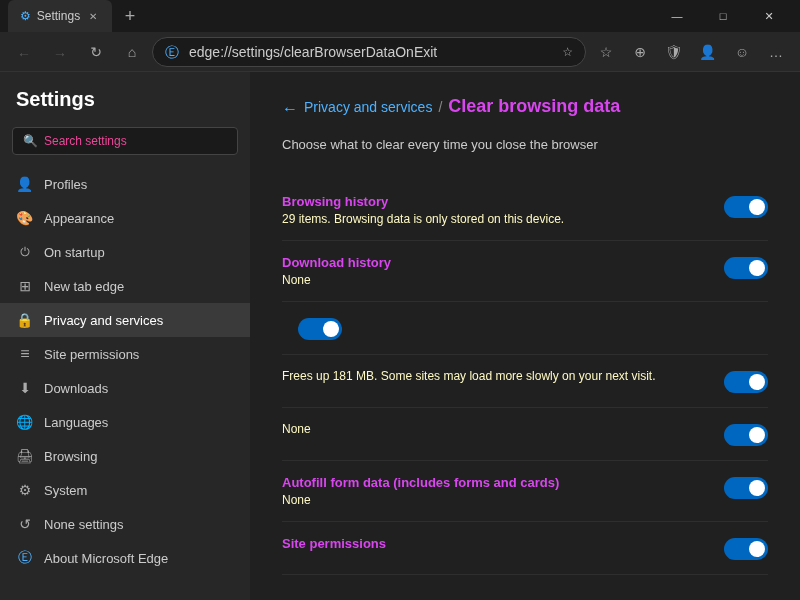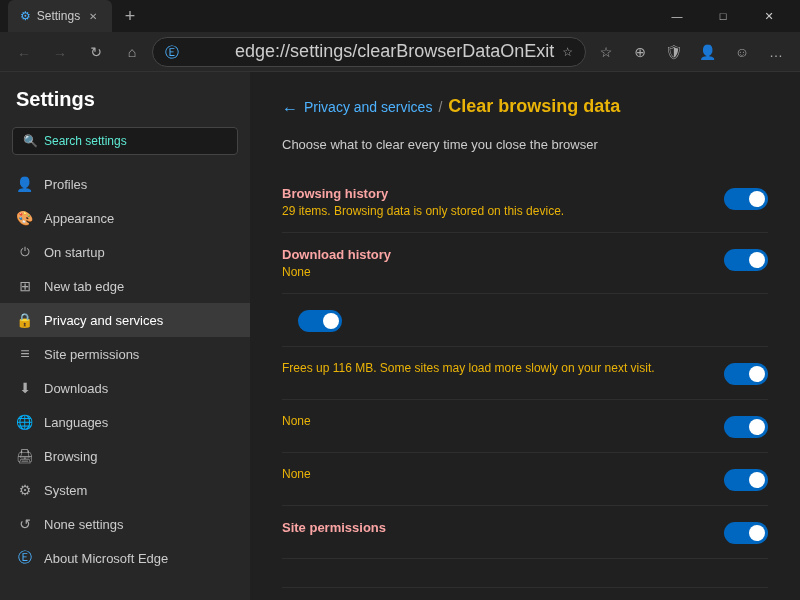--- a/index.html
+++ b/index.html
@@ -113,23 +113,22 @@
       border: 1px solid #444;
     }
     .address-bar .edge-icon {
       width: 16px;
       height: 16px;
       color: #4db2ff;
       font-size: 14px;
     }
     .address-text {
       color: #ccc;
-      font-size: 18px;
+      font-size: 14px;
       flex: 1;
-      text-align: right;
     }
     .nav-right-icons {
       display: flex;
       align-items: center;
       gap: 2px;
     }
 
     
     .main-layout {
       display: flex;
@@ -204,47 +203,47 @@
       color: #4db2ff;
       cursor: pointer;
       font-size: 16px;
     }
     .breadcrumb-link {
       color: #4db2ff;
       cursor: pointer;
     }
     .breadcrumb-sep { color: #888; }
     .breadcrumb-current {
-      color: #eab308;
+      color: #d946ef;
       font-size: 18px;
       font-weight: 600;
     }
     .page-desc {
       color: #ccc;
       font-size: 13px;
-      margin-bottom: 20px;
+      margin-bottom: 28px;
     }
 
     .setting-item {
       display: flex;
       align-items: flex-start;
       justify-content: space-between;
       padding: 14px 0;
       border-bottom: 1px solid #2e2e2e;
     }
     .setting-text { flex: 1; }
     .setting-label {
       font-size: 13px;
       font-weight: 600;
-      color: #fca5a5;
+      color: #d946ef;
       margin-bottom: 3px;
     }
     .setting-desc {
       font-size: 12px;
-      color: #eab308;
+      color: #fef9c3;
     }
 
     
     .toggle {
       position: relative;
       width: 44px;
       height: 22px;
       flex-shrink: 0;
       margin-top: 2px;
       margin-left: 16px;
@@ -306,21 +305,21 @@
     <div class="nav-btn">…</div>
   </div>
 </div>
 
 <div class="main-layout">
 
   <div class="sidebar">
     <div class="sidebar-title">Settings</div>
     <div class="search-box">
       <span>🔍</span>
-      <span style="color:#5eead4;">Search settings</span>
+      <span style="color:#ec4899;">Search settings</span>
     </div>
 
     <div class="sidebar-item">
       <span class="sidebar-icon">👤</span>
       <span>Profiles</span>
     </div>
     <div class="sidebar-item">
       <span class="sidebar-icon">🎨</span>
       <span>Appearance</span>
     </div>
@@ -397,38 +396,39 @@
     </div>
   </div>
         <div class="setting-item">
     <div class="toggle">
       <div class="toggle-track"></div>
       <div class="toggle-thumb"></div>
     </div>
   </div>
         <div class="setting-item">
     <div class="setting-text">
-      <div class="setting-desc">Frees up 116 MB. Some sites may load more slowly on your next visit.</div>
+      <div class="setting-desc">Frees up 181 MB. Some sites may load more slowly on your next visit.</div>
     </div>
     <div class="toggle">
       <div class="toggle-track"></div>
       <div class="toggle-thumb"></div>
     </div>
   </div>
         <div class="setting-item">
     <div class="setting-text">
       <div class="setting-desc">None</div>
     </div>
     <div class="toggle">
       <div class="toggle-track"></div>
       <div class="toggle-thumb"></div>
     </div>
   </div>
         <div class="setting-item">
     <div class="setting-text">
+      <div class="setting-label">Autofill form data (includes forms and cards)</div>
       <div class="setting-desc">None</div>
     </div>
     <div class="toggle">
       <div class="toggle-track"></div>
       <div class="toggle-thumb"></div>
     </div>
   </div>
         <div class="setting-item">
     <div class="setting-text">
       <div class="setting-label">Site permissions</div>

